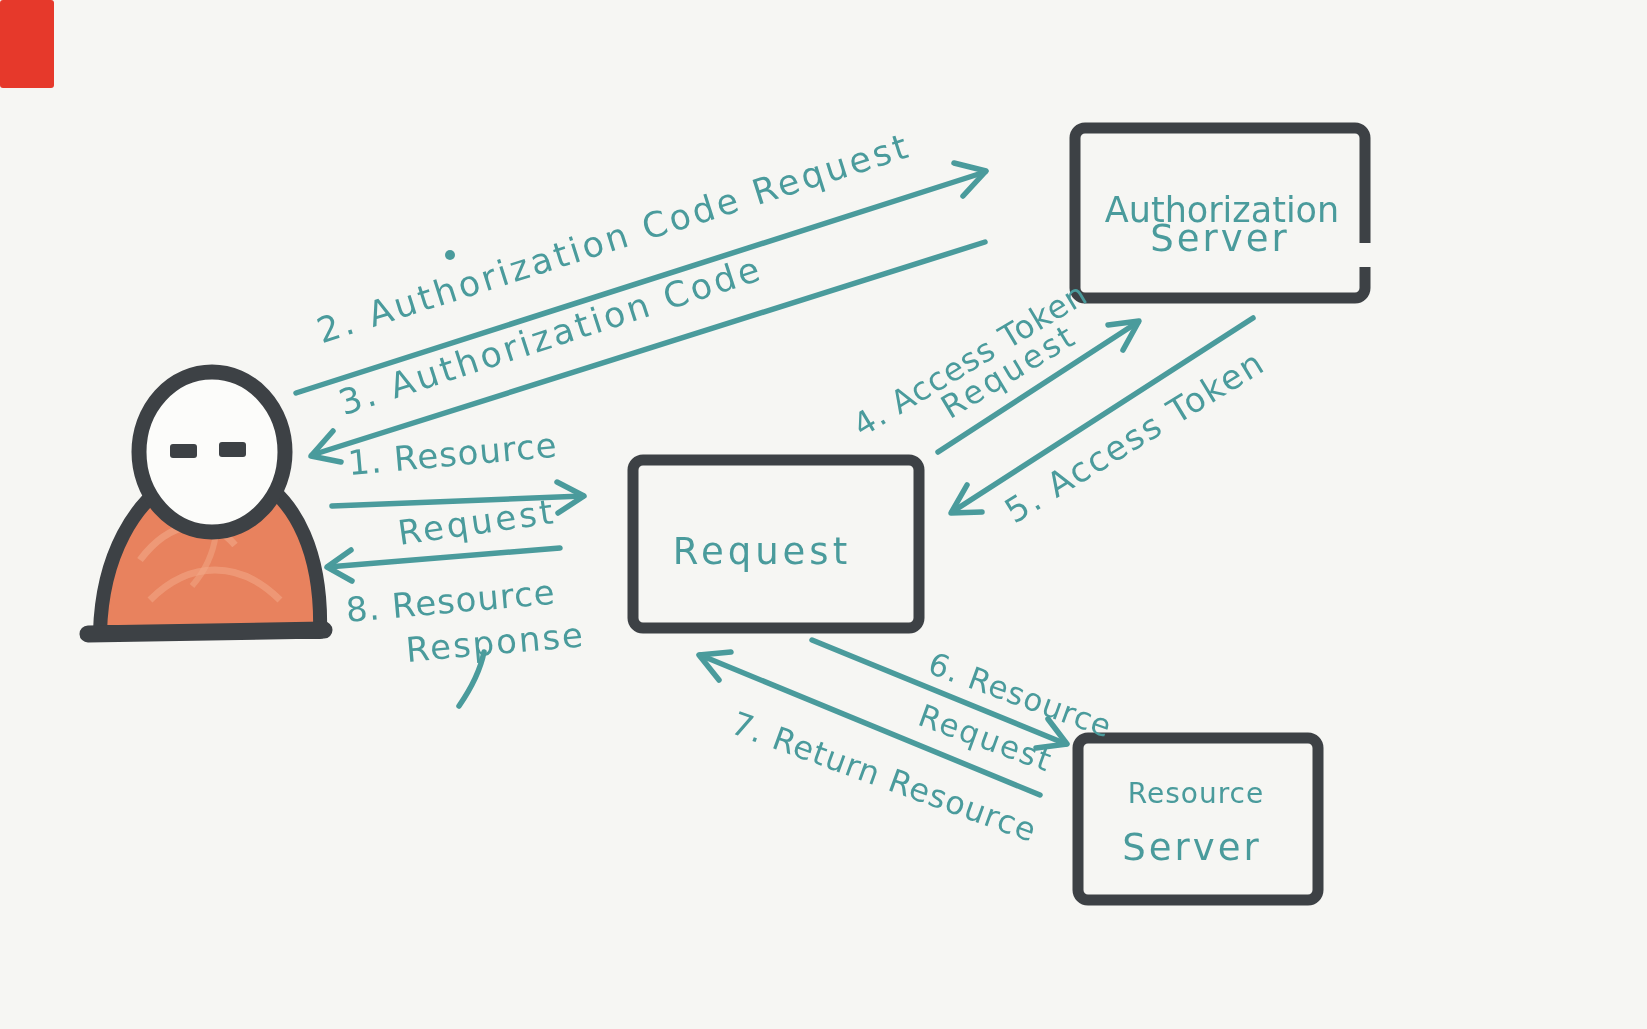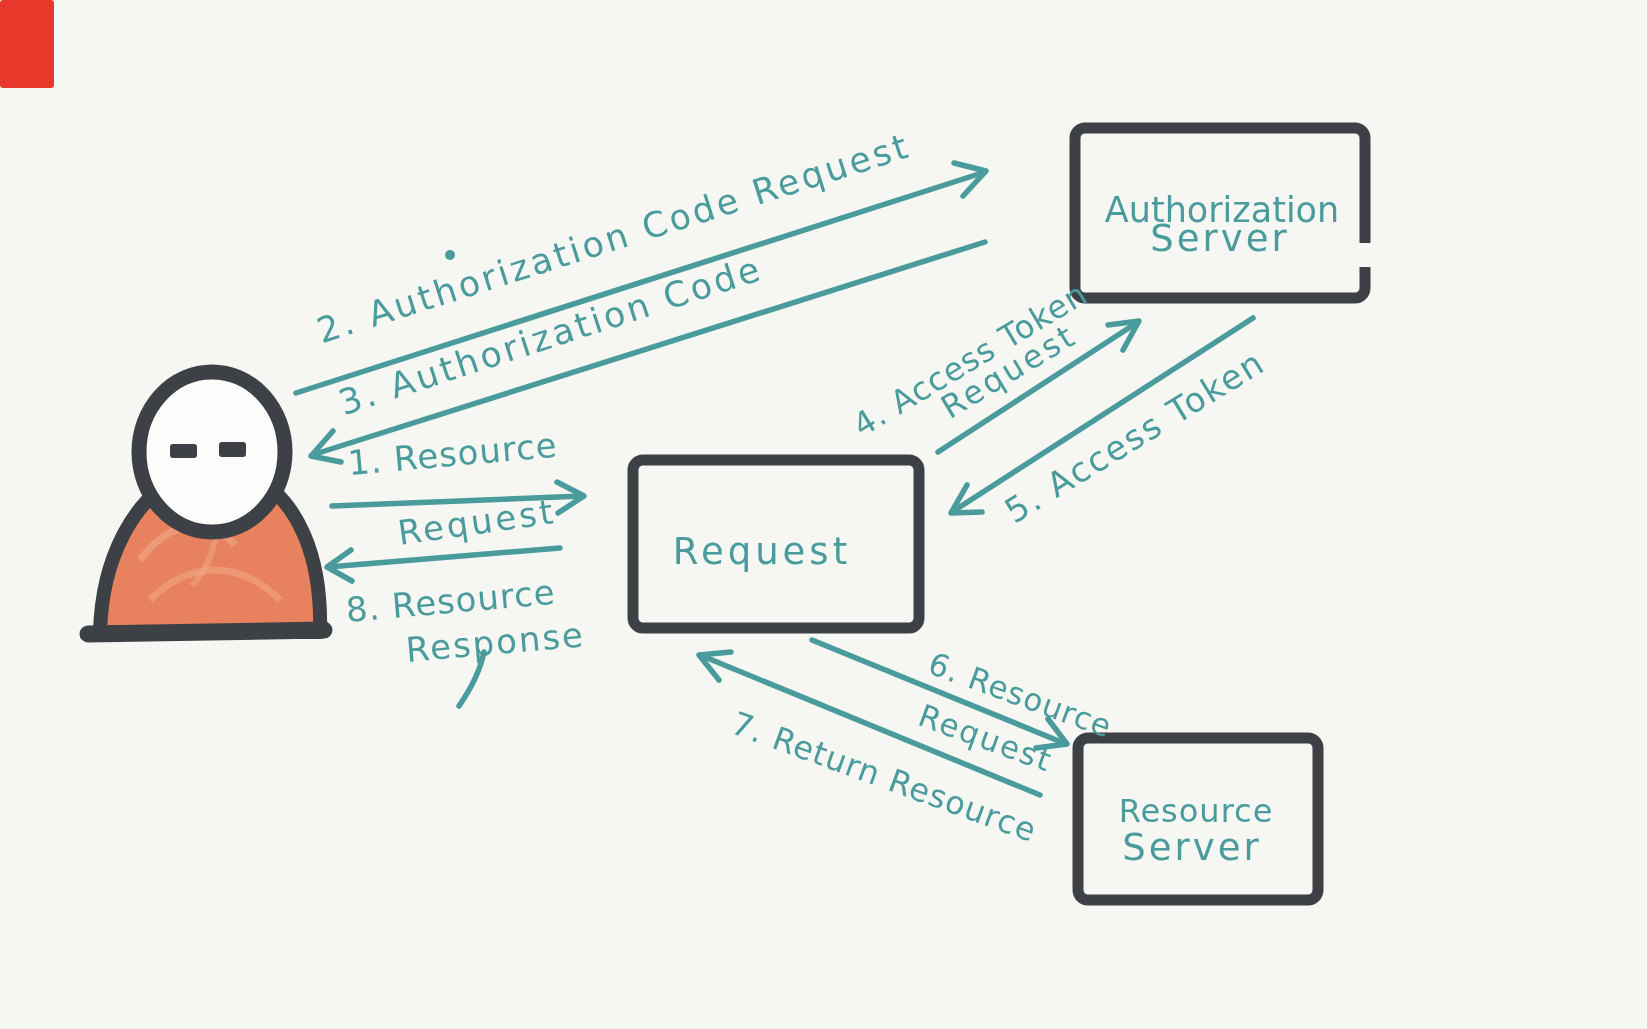--- a/index.html
+++ b/index.html
@@ -95,16 +95,16 @@
   <div class="lbl flow" style="left:930px; top:662px; font-size:31px; letter-spacing:1px; transform:translateY(-50%) rotate(20deg);">6. Resource</div>
   <div class="lbl flow" style="left:920px; top:714px; font-size:31px; letter-spacing:2px; transform:translateY(-50%) rotate(20deg);">Request</div>
 
   <div class="lbl flow" style="left:733px; top:722px; font-size:32px; letter-spacing:1px; transform:translateY(-50%) rotate(20deg);">7. Return Resource</div>
 
   <div class="lbl boxlbl" style="left:1222px; top:181px; font-size:35px;margin-top:29px;">Authorization</div>
   <div class="lbl boxlbl" style="left:1220px; top:238px; font-size:37px; letter-spacing:3px;">Server</div>
 
   <div class="lbl boxlbl" style="left:762px; top:551px; font-size:37px; letter-spacing:4px;">Request</div>
 
-  <div class="lbl boxlbl" style="left:1196px; top:811px; font-size:32px; letter-spacing:1px;">Resource</div>
+  <div class="lbl boxlbl" style="left:1196px; top:793px; font-size:28px; letter-spacing:1px;">Resource</div>
   <div class="lbl boxlbl" style="left:1192px; top:847px; font-size:37px; letter-spacing:3px;">Server</div>
 
 </div>
 
 </body></html>

